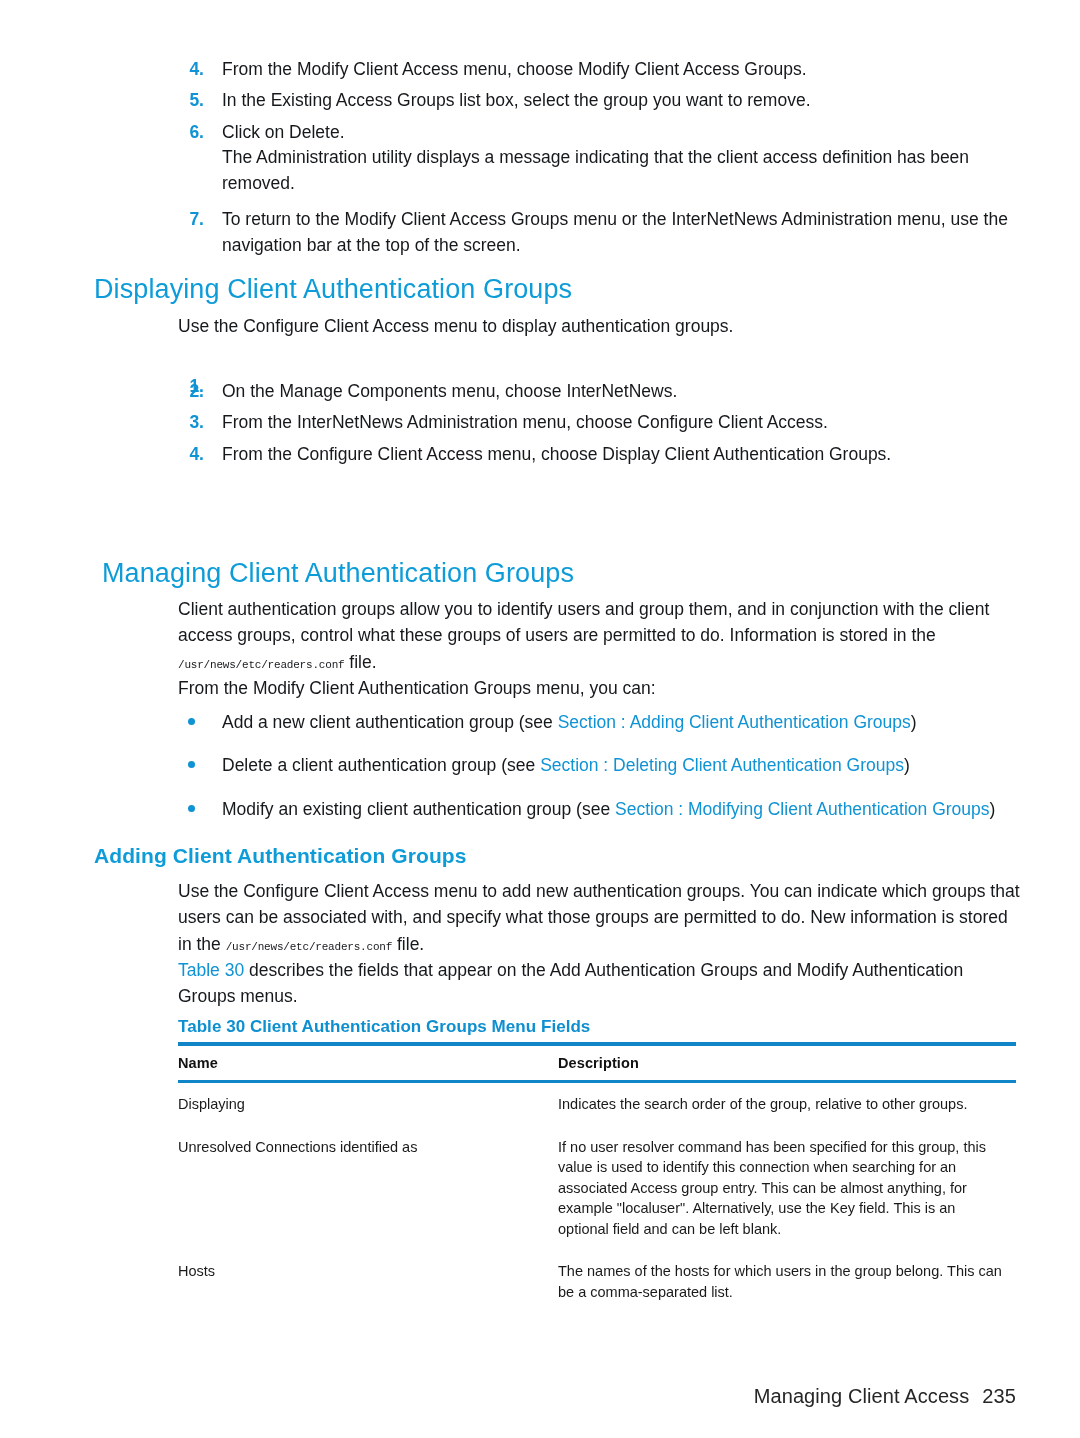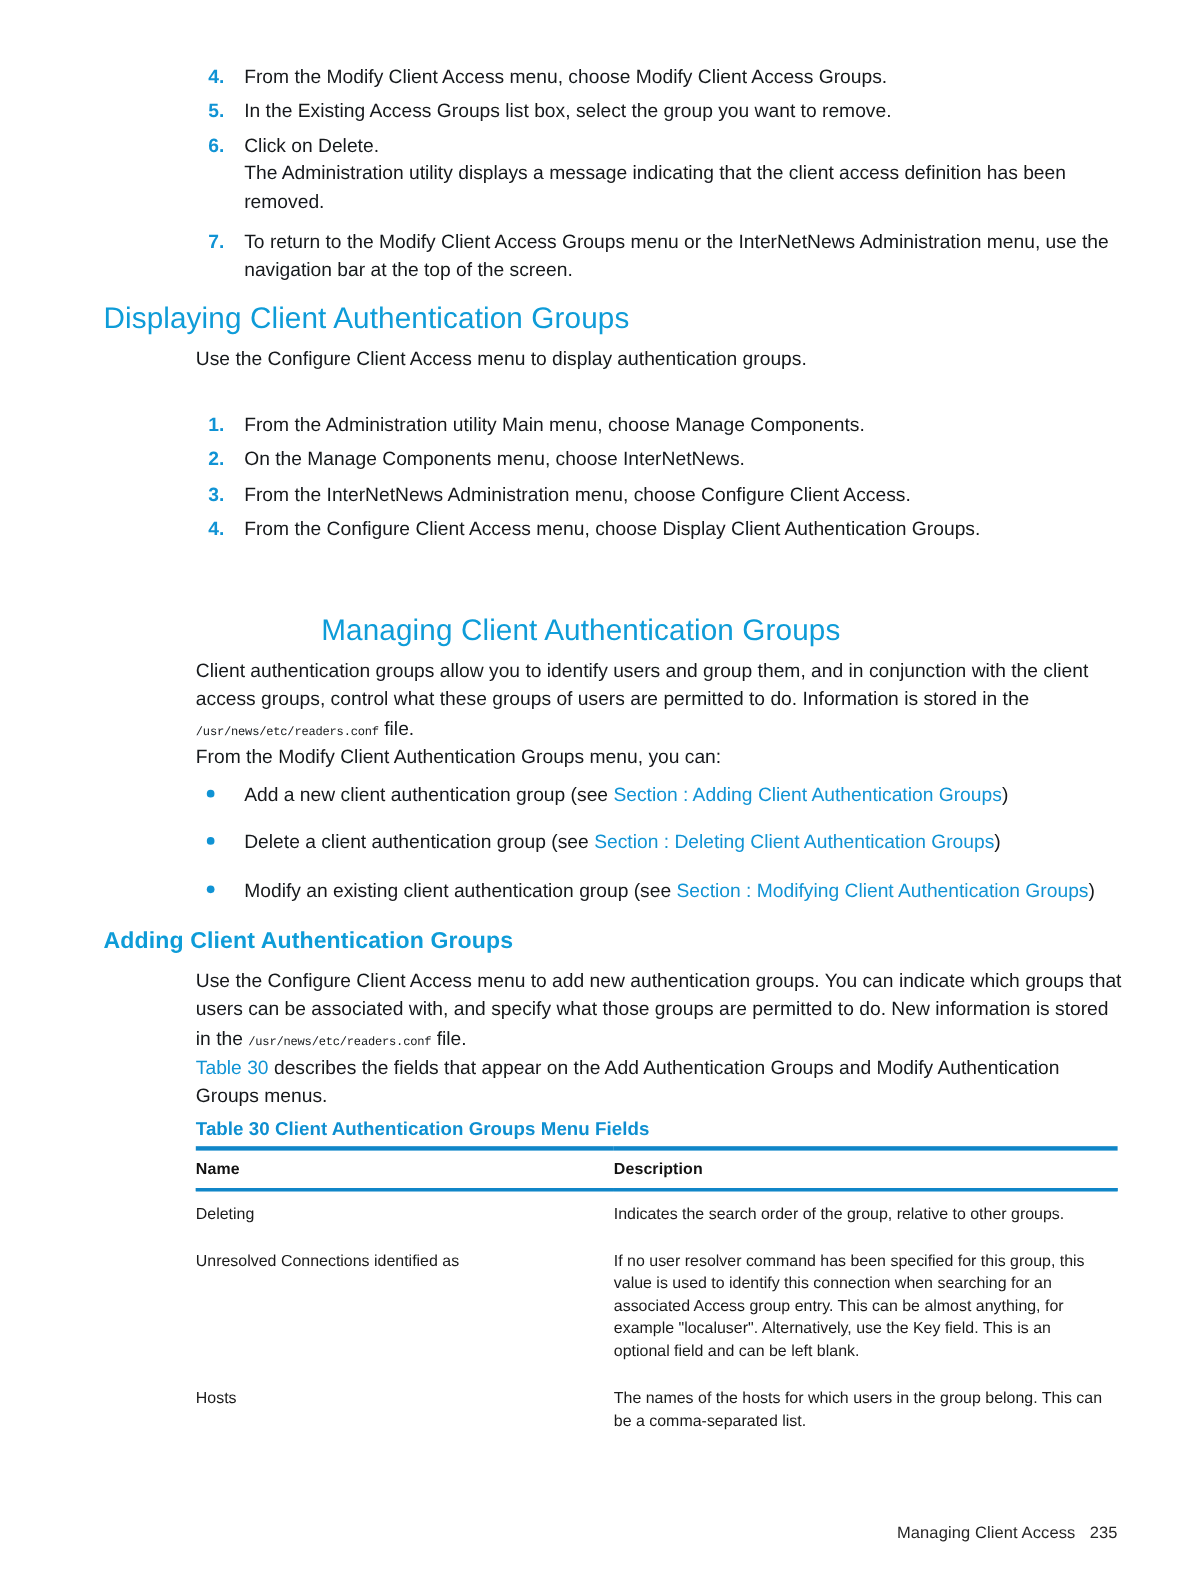--- a/index.html
+++ b/index.html
@@ -130,21 +130,21 @@
     line-height: 20.5px;
     color: #1a1a1a;
     padding: 11px 0 11px 0;
   }
   .col-name  { width: 380px; }
   .col-desc  { width: 458px; }
   .tbl tbody td.col-desc { padding-right: 6px; }
 
   
   .footer {
-    font-size: 15px;
+    font-size: 20px;
     color: #262626;
     letter-spacing: 0.1px;
   }
   .footer .pg { margin-left: 13px; }
 </style>
 </head>
 <body>
 
 <div class="page">
 
@@ -173,38 +173,37 @@
   </ol>
 
   <h1 class="h1 abs" style="left:94px; top:273px; width:900px;">Displaying Client Authentication Groups</h1>
 
   <div class="abs body-text" style="left:178px; top:313px; width:830px;">Use the Configure Client Access menu to display authentication groups.</div>
 
 
   <ol class="olist abs body-text" style="left:178px; top:373px; width:845px;">
     <li>
       <span class="num">1.</span>
-      <span>From the Administration utility Main menu, choose Manage Components.</span>
     </li>
     <li>
       <span class="num">2.</span>
       <span>On the Manage Components menu, choose InterNetNews.</span>
     </li>
     <li>
       <span class="num">3.</span>
       <span>From the InterNetNews Administration menu, choose Configure Client Access.</span>
     </li>
     <li>
       <span class="num">4.</span>
       <span>From the Configure Client Access menu, choose Display Client Authentication Groups.</span>
     </li>
   </ol>
 
 
-  <h1 class="h1 abs" style="left:78px; top:557px; width:900px;text-align:center;">Managing Client Authentication Groups</h1>
+  <h1 class="h1 abs" style="left:102px; top:557px; width:900px;">Managing Client Authentication Groups</h1>
 
   <div class="abs body-text" style="left:178px; top:596px; width:845px;"><span>Client authentication groups allow you to identify users and group them, and in conjunction with the client access groups, control what these groups of users are permitted to do. Information is stored in the </span><span class="mono">/usr/news/etc/readers.conf</span><span> file.</span></div>
 
   <div class="abs body-text" style="left:178px; top:675px; width:830px;">From the Modify Client Authentication Groups menu, you can:</div>
 
   <ul class="blist abs body-text" style="left:178px; top:709px; width:845px;">
     <li>
       <span class="bullet"></span>
       <span>Add a new client authentication group (see </span><a class="lnk" href="#" style="text-decoration:none;">Section : Adding Client Authentication Groups</a><span>)</span>
     </li>
@@ -228,21 +227,21 @@
 
   <table class="tbl abs" style="left:178px; top:1042px;">
     <thead>
       <tr>
         <th class="col-name">Name</th>
         <th class="col-desc">Description</th>
       </tr>
     </thead>
     <tbody>
       <tr>
-        <td class="col-name">Deleting</td>
+        <td class="col-name">Displaying</td>
         <td class="col-desc">Indicates the search order of the group, relative to other groups.</td>
       </tr>
       <tr>
         <td class="col-name">Unresolved Connections identified as</td>
         <td class="col-desc">If no user resolver command has been specified for this group, this value is used to identify this connection when searching for an associated Access group entry. This can be almost anything, for example "localuser". Alternatively, use the Key field. This is an optional field and can be left blank.</td>
       </tr>
       <tr>
         <td class="col-name">Hosts</td>
         <td class="col-desc">The names of the hosts for which users in the group belong. This can be a comma-separated list.</td>
       </tr>

